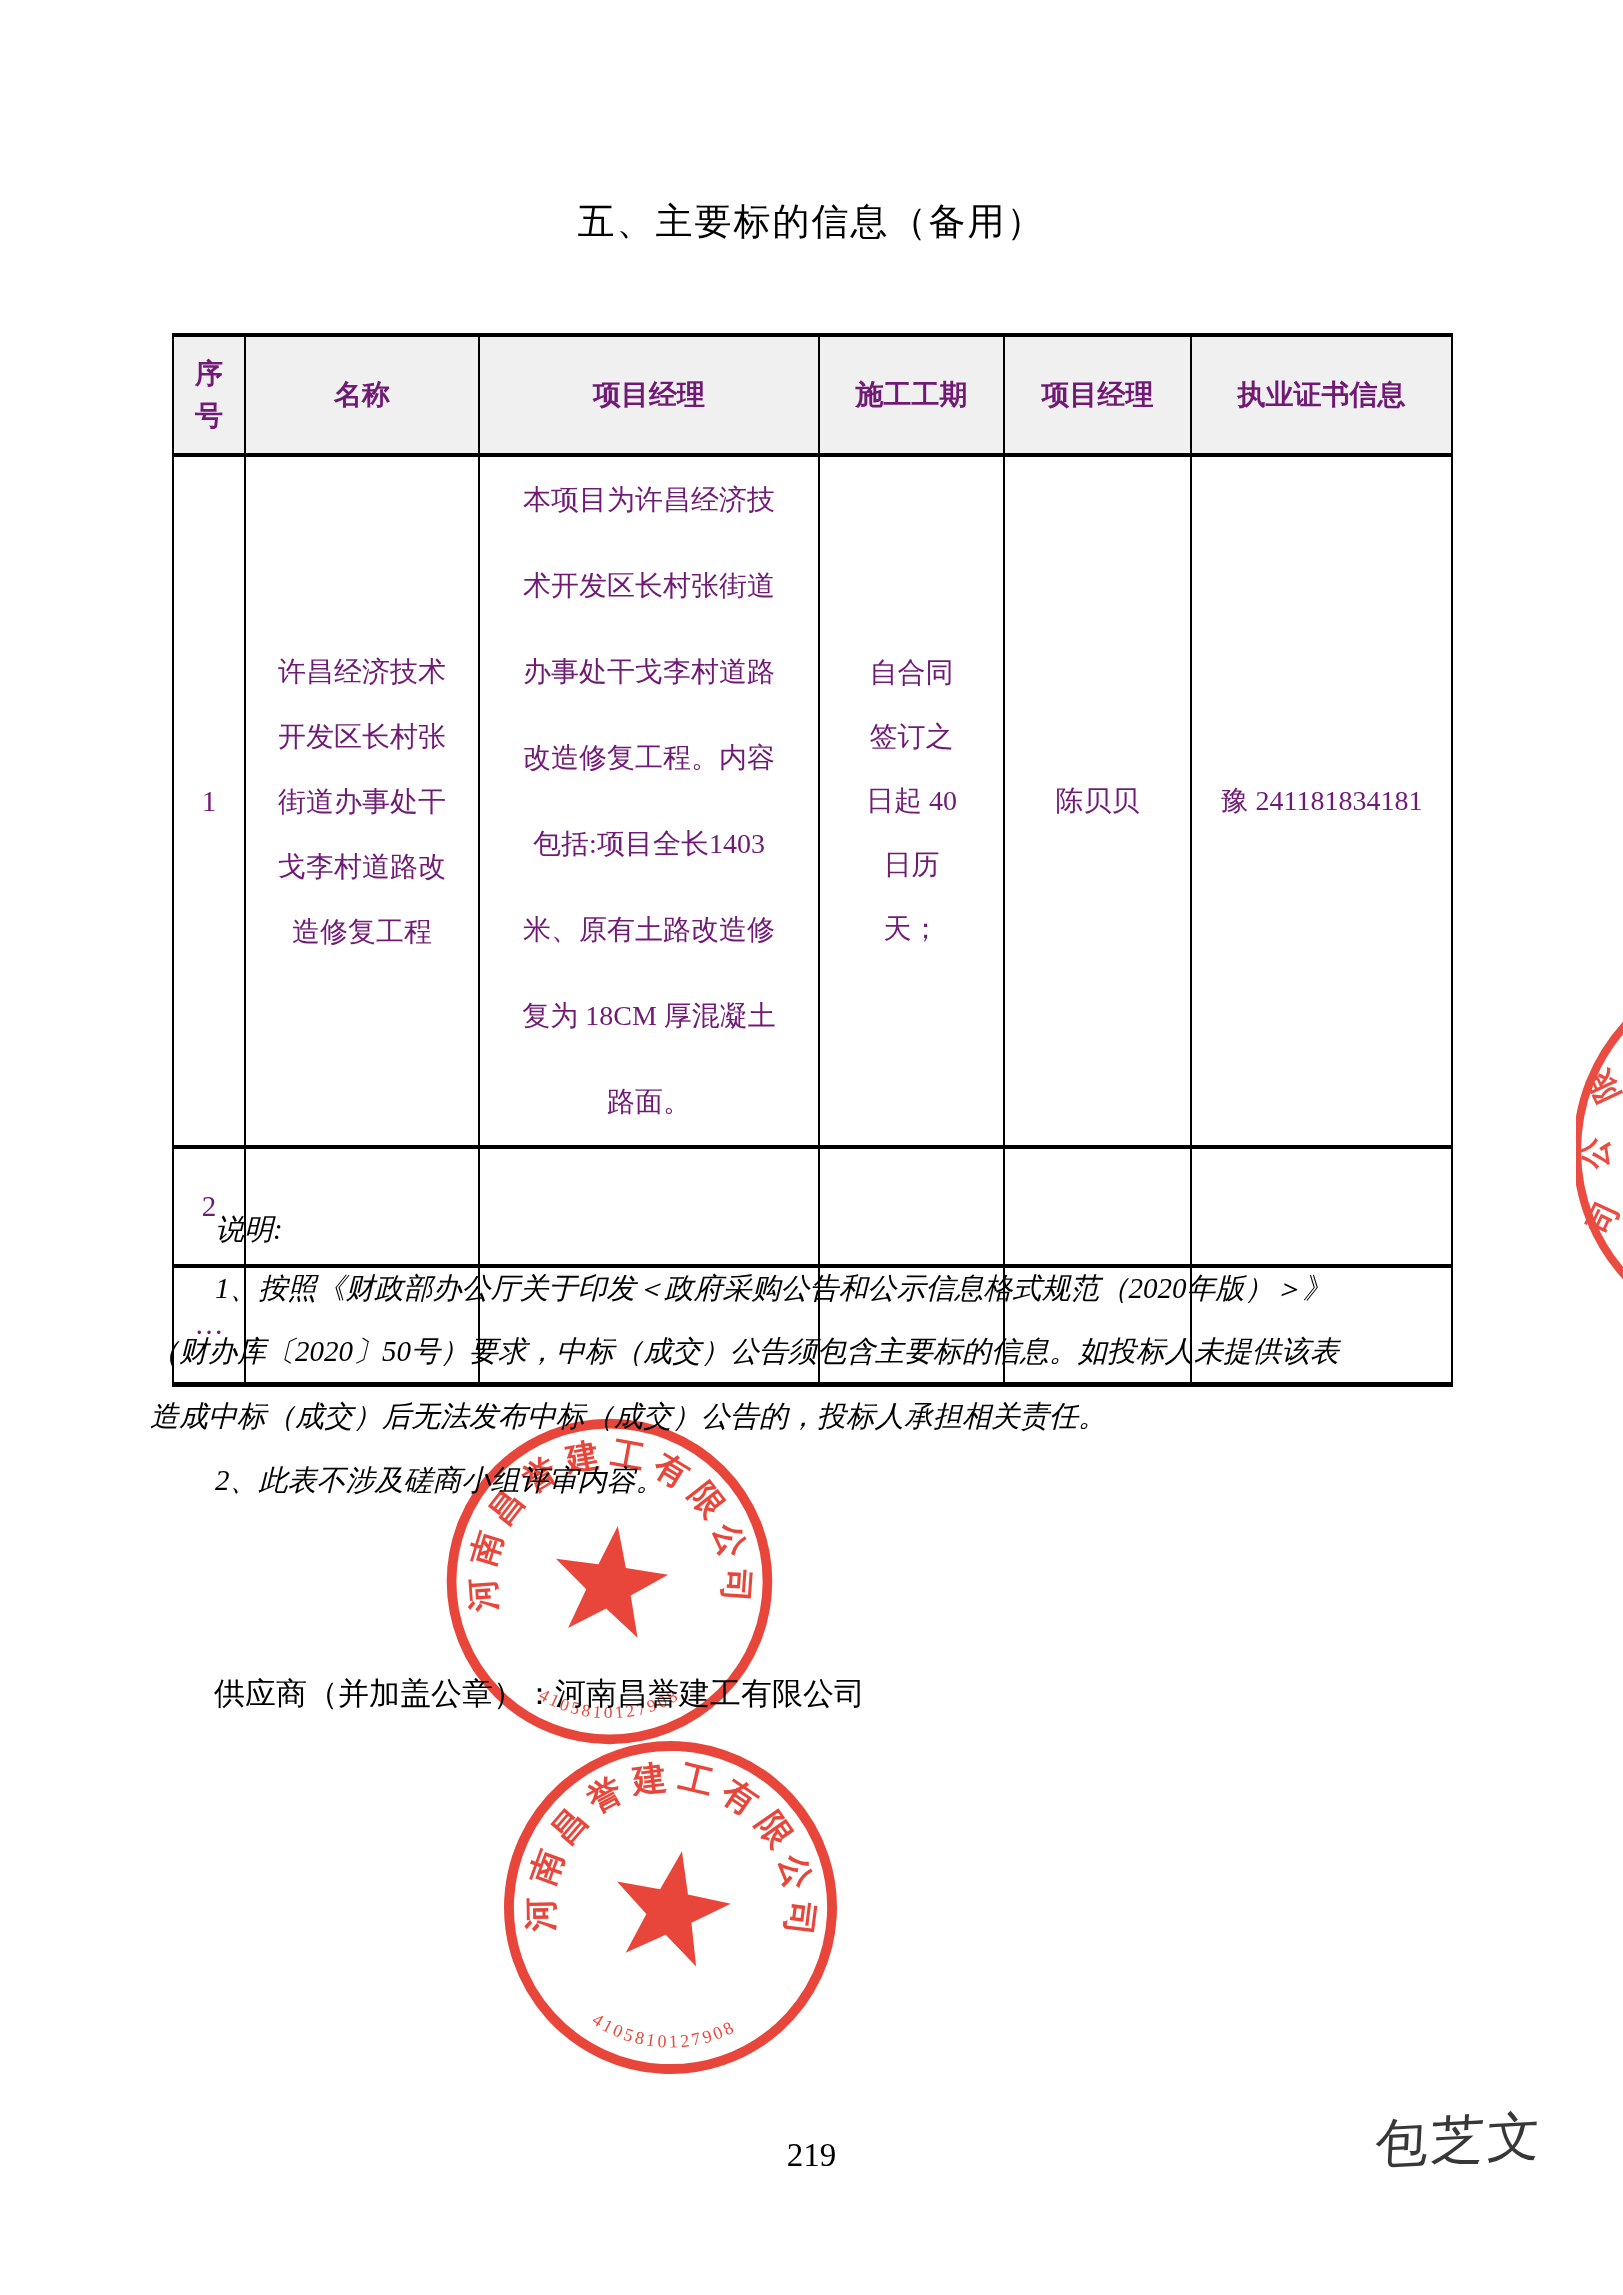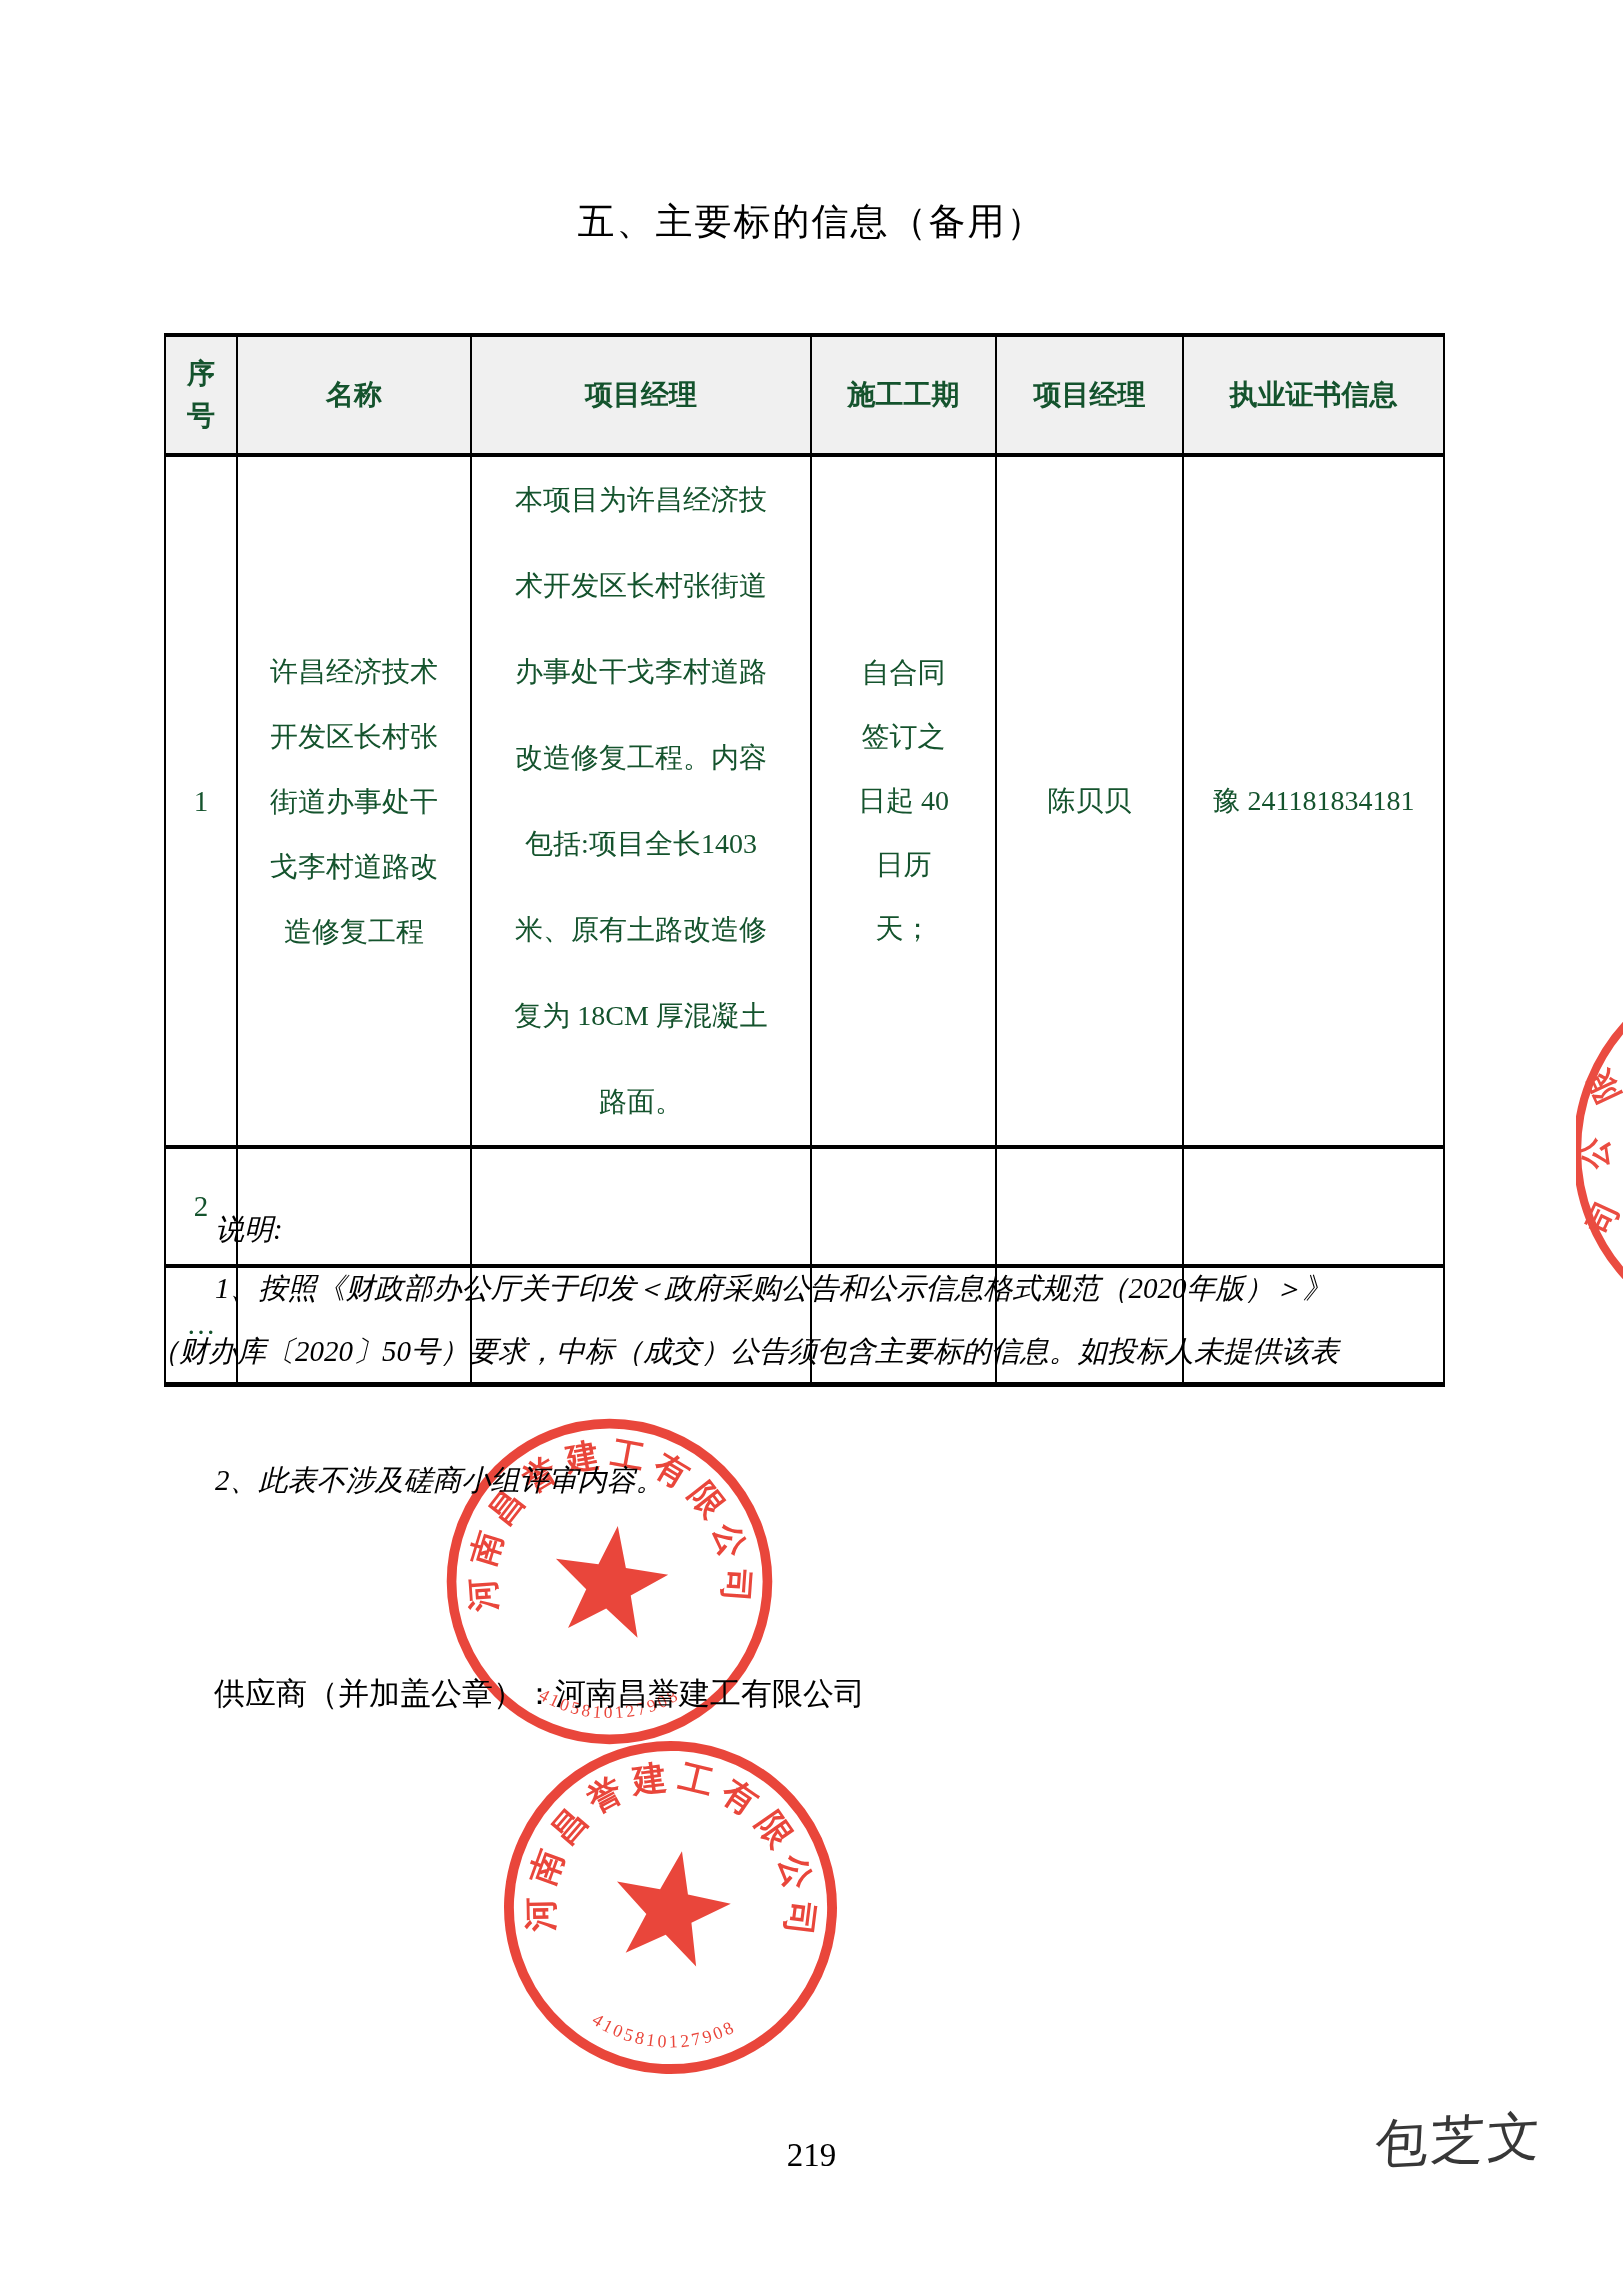--- a/index.html
+++ b/index.html
@@ -16,24 +16,24 @@
   }
   
   .doc-title {
     position:absolute; left:0; top:197px; width:100%;
     text-align:center;
     font-size:37px; font-weight:normal; color:#000;
     letter-spacing:2px;
   }
   
   table.doc-table {
-    position:absolute; left:164px; top:333px;
+    position:absolute; left:172px; top:333px;
     width:1278px;
     border-collapse:collapse; table-layout:fixed;
-    font-size:28px; color:#14532d;
+    font-size:28px; color:#701a75;
   }
   .doc-table th, .doc-table td {
     border:2.6px solid #000;
     text-align:center; vertical-align:middle;
     padding:0; overflow:hidden;
   }
   .doc-table tr.r-header { height:120px; }
   .doc-table tr.r-1 { height:511px; }
   .doc-table tr.r-2 { height:119px; }
   .doc-table tr.r-3 { height:118px; }
@@ -141,20 +141,21 @@
         <td class="c-dur"></td>
         <td class="c-mgr"></td>
         <td class="c-cert"></td>
       </tr>
     </tbody>
   </table>
 
   <div id="note-label" class="note-line">说明:</div>
   <div id="note1-l1" class="note-line">1、按照《财政部办公厅关于印发＜政府采购公告和公示信息格式规范（2020年版）＞》</div>
   <div id="note1-l2" class="note-line">（财办库〔2020〕50号）要求，中标（成交）公告须包含主要标的信息。如投标人未提供该表</div>
+  <div id="note1-l3" class="note-line">造成中标（成交）后无法发布中标（成交）公告的，投标人承担相关责任。</div>
   <div id="note2" class="note-line">2、此表不涉及磋商小组评审内容。</div>
 
   <div class="supplier-line">供应商（并加盖公章）：河南昌誉建工有限公司</div>
 
   <div id="seal-1" class="seal">
     <svg viewBox="0 0 200 200">
       <circle cx="100" cy="100" r="90" fill="none" stroke="#e8382c" stroke-width="5.5"></circle>
       <polygon points="100,68 107.9,91.1 132.3,91.5 112.8,106.2 120,129.5 100,115.5 80,129.5 87.2,106.2 67.7,91.5 92.1,91.1" transform="rotate(8 100 102)" fill="#e8382c"></polygon>
       <defs>
         <path id="seal1-top-arc" d="M 38 122.6 A 66 66 0 1 1 162 122.6" fill="none"></path>

